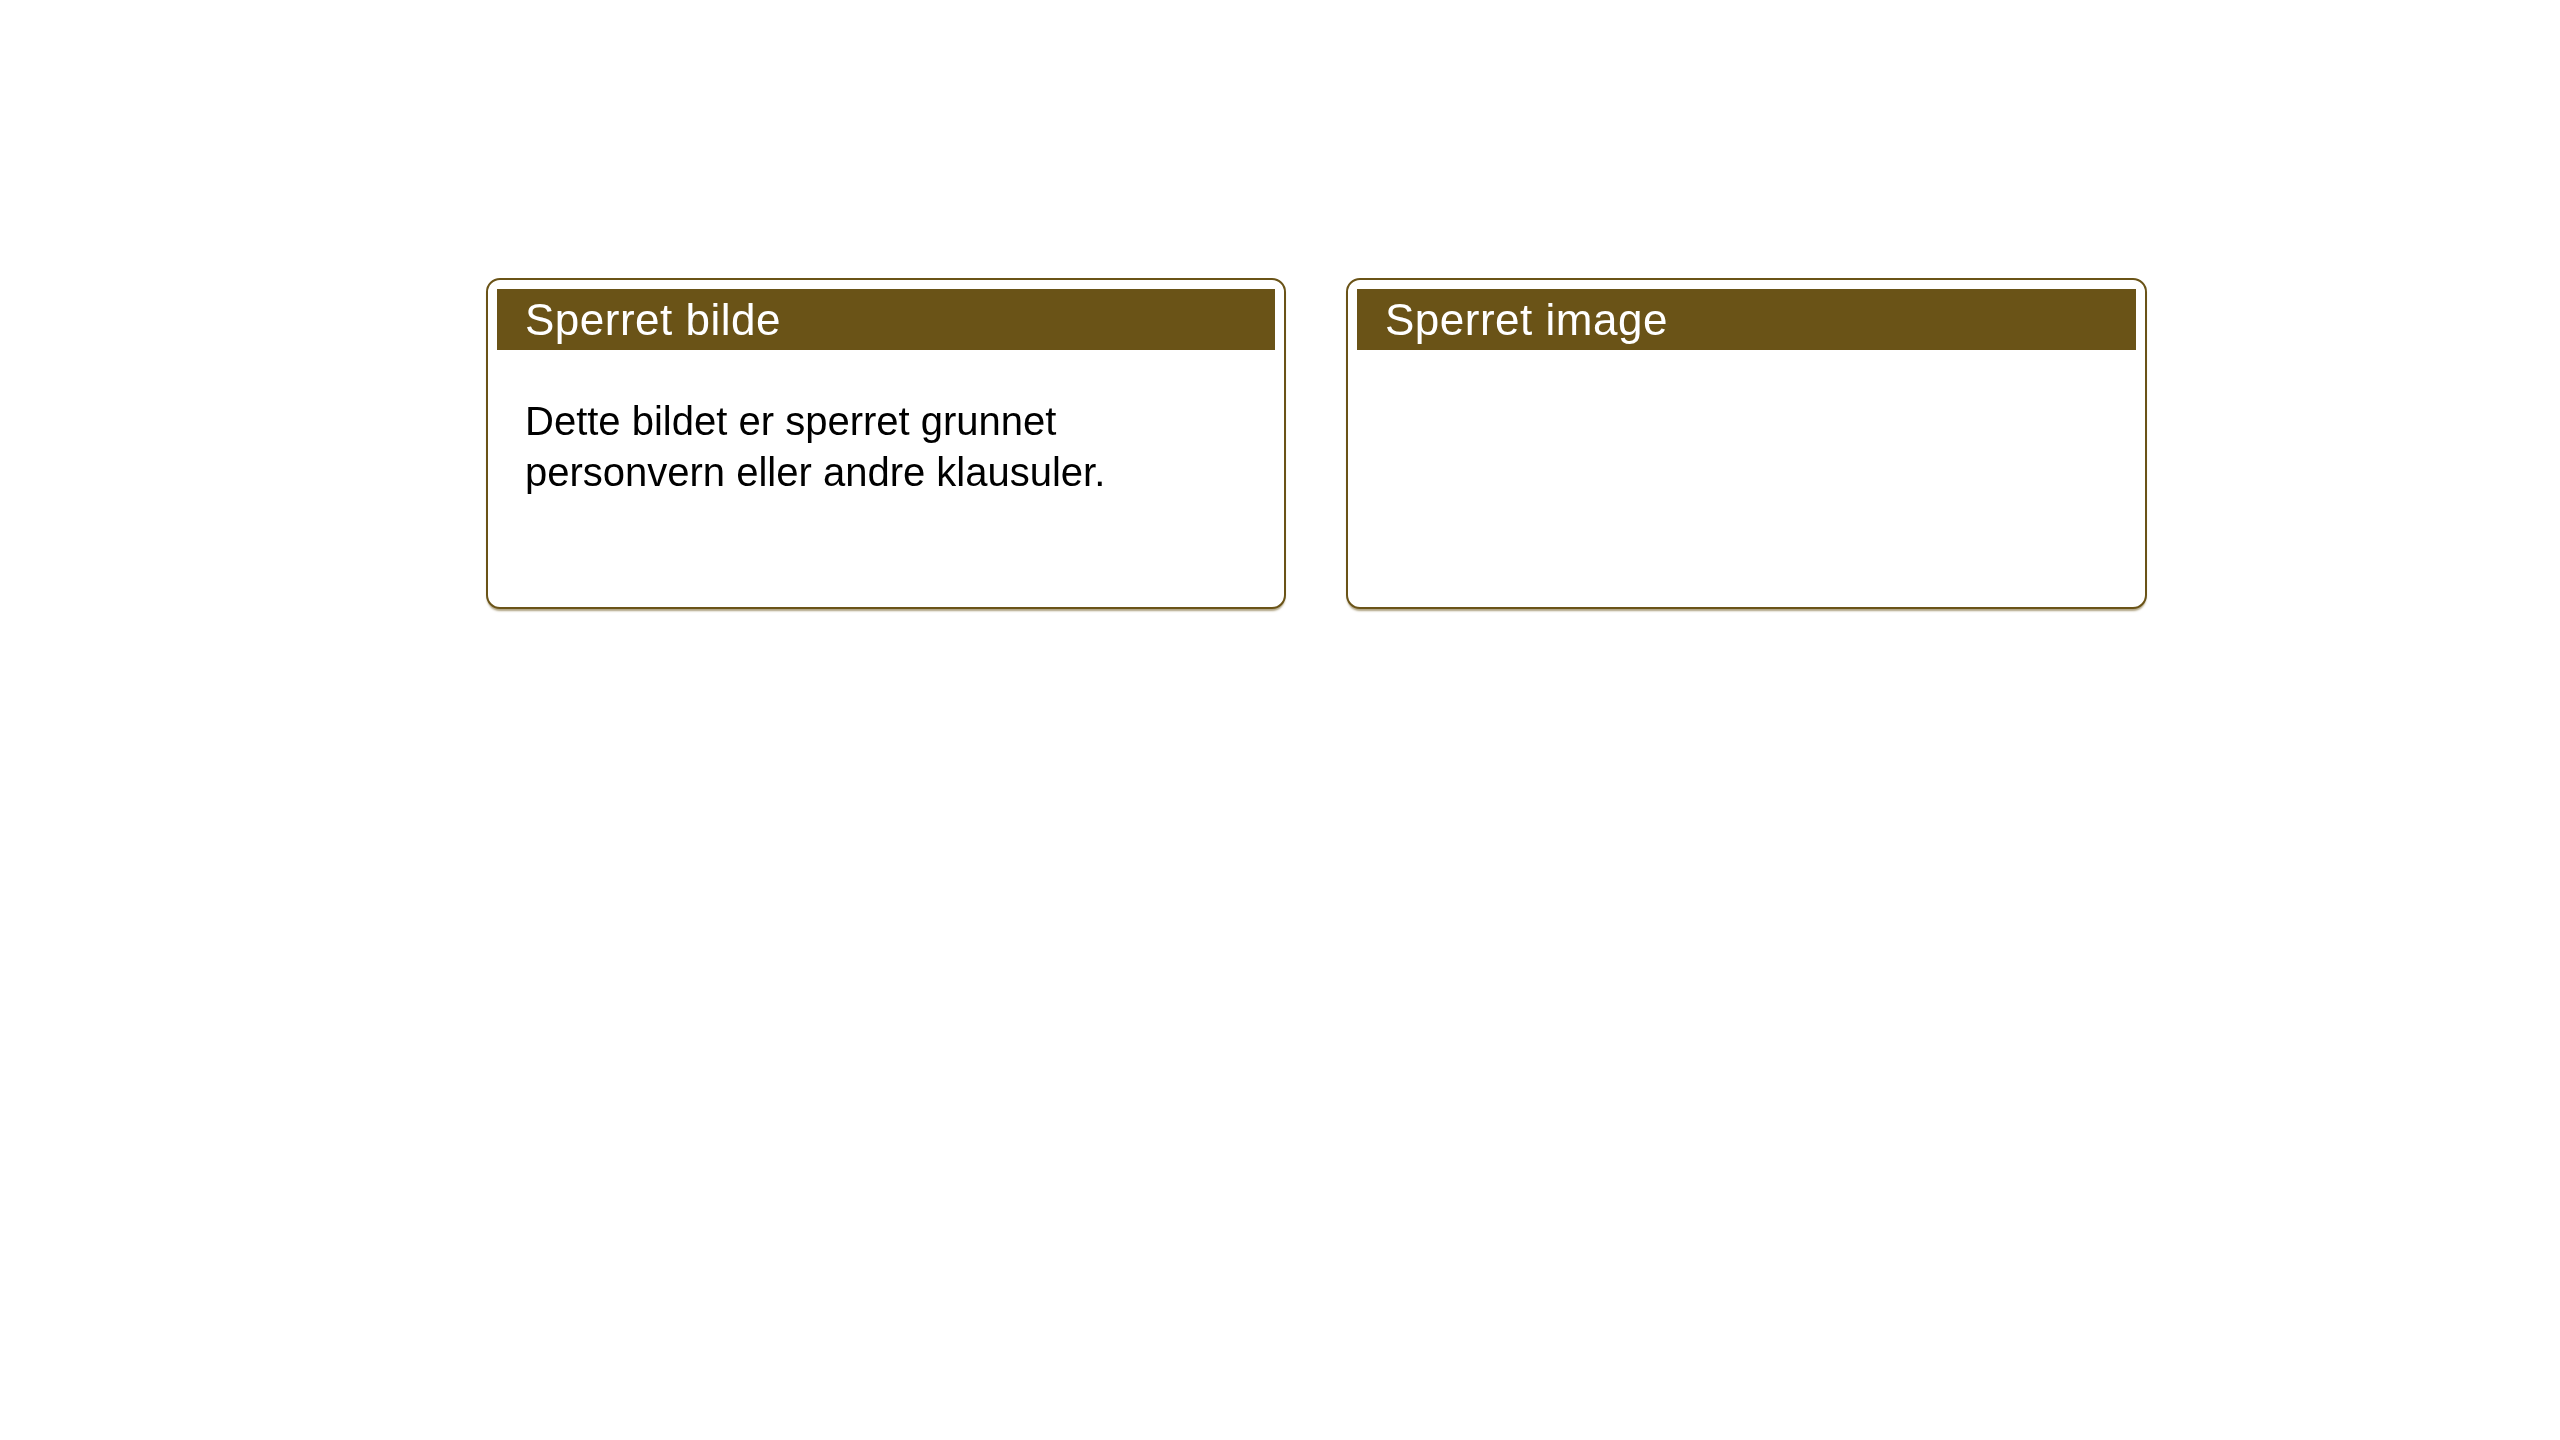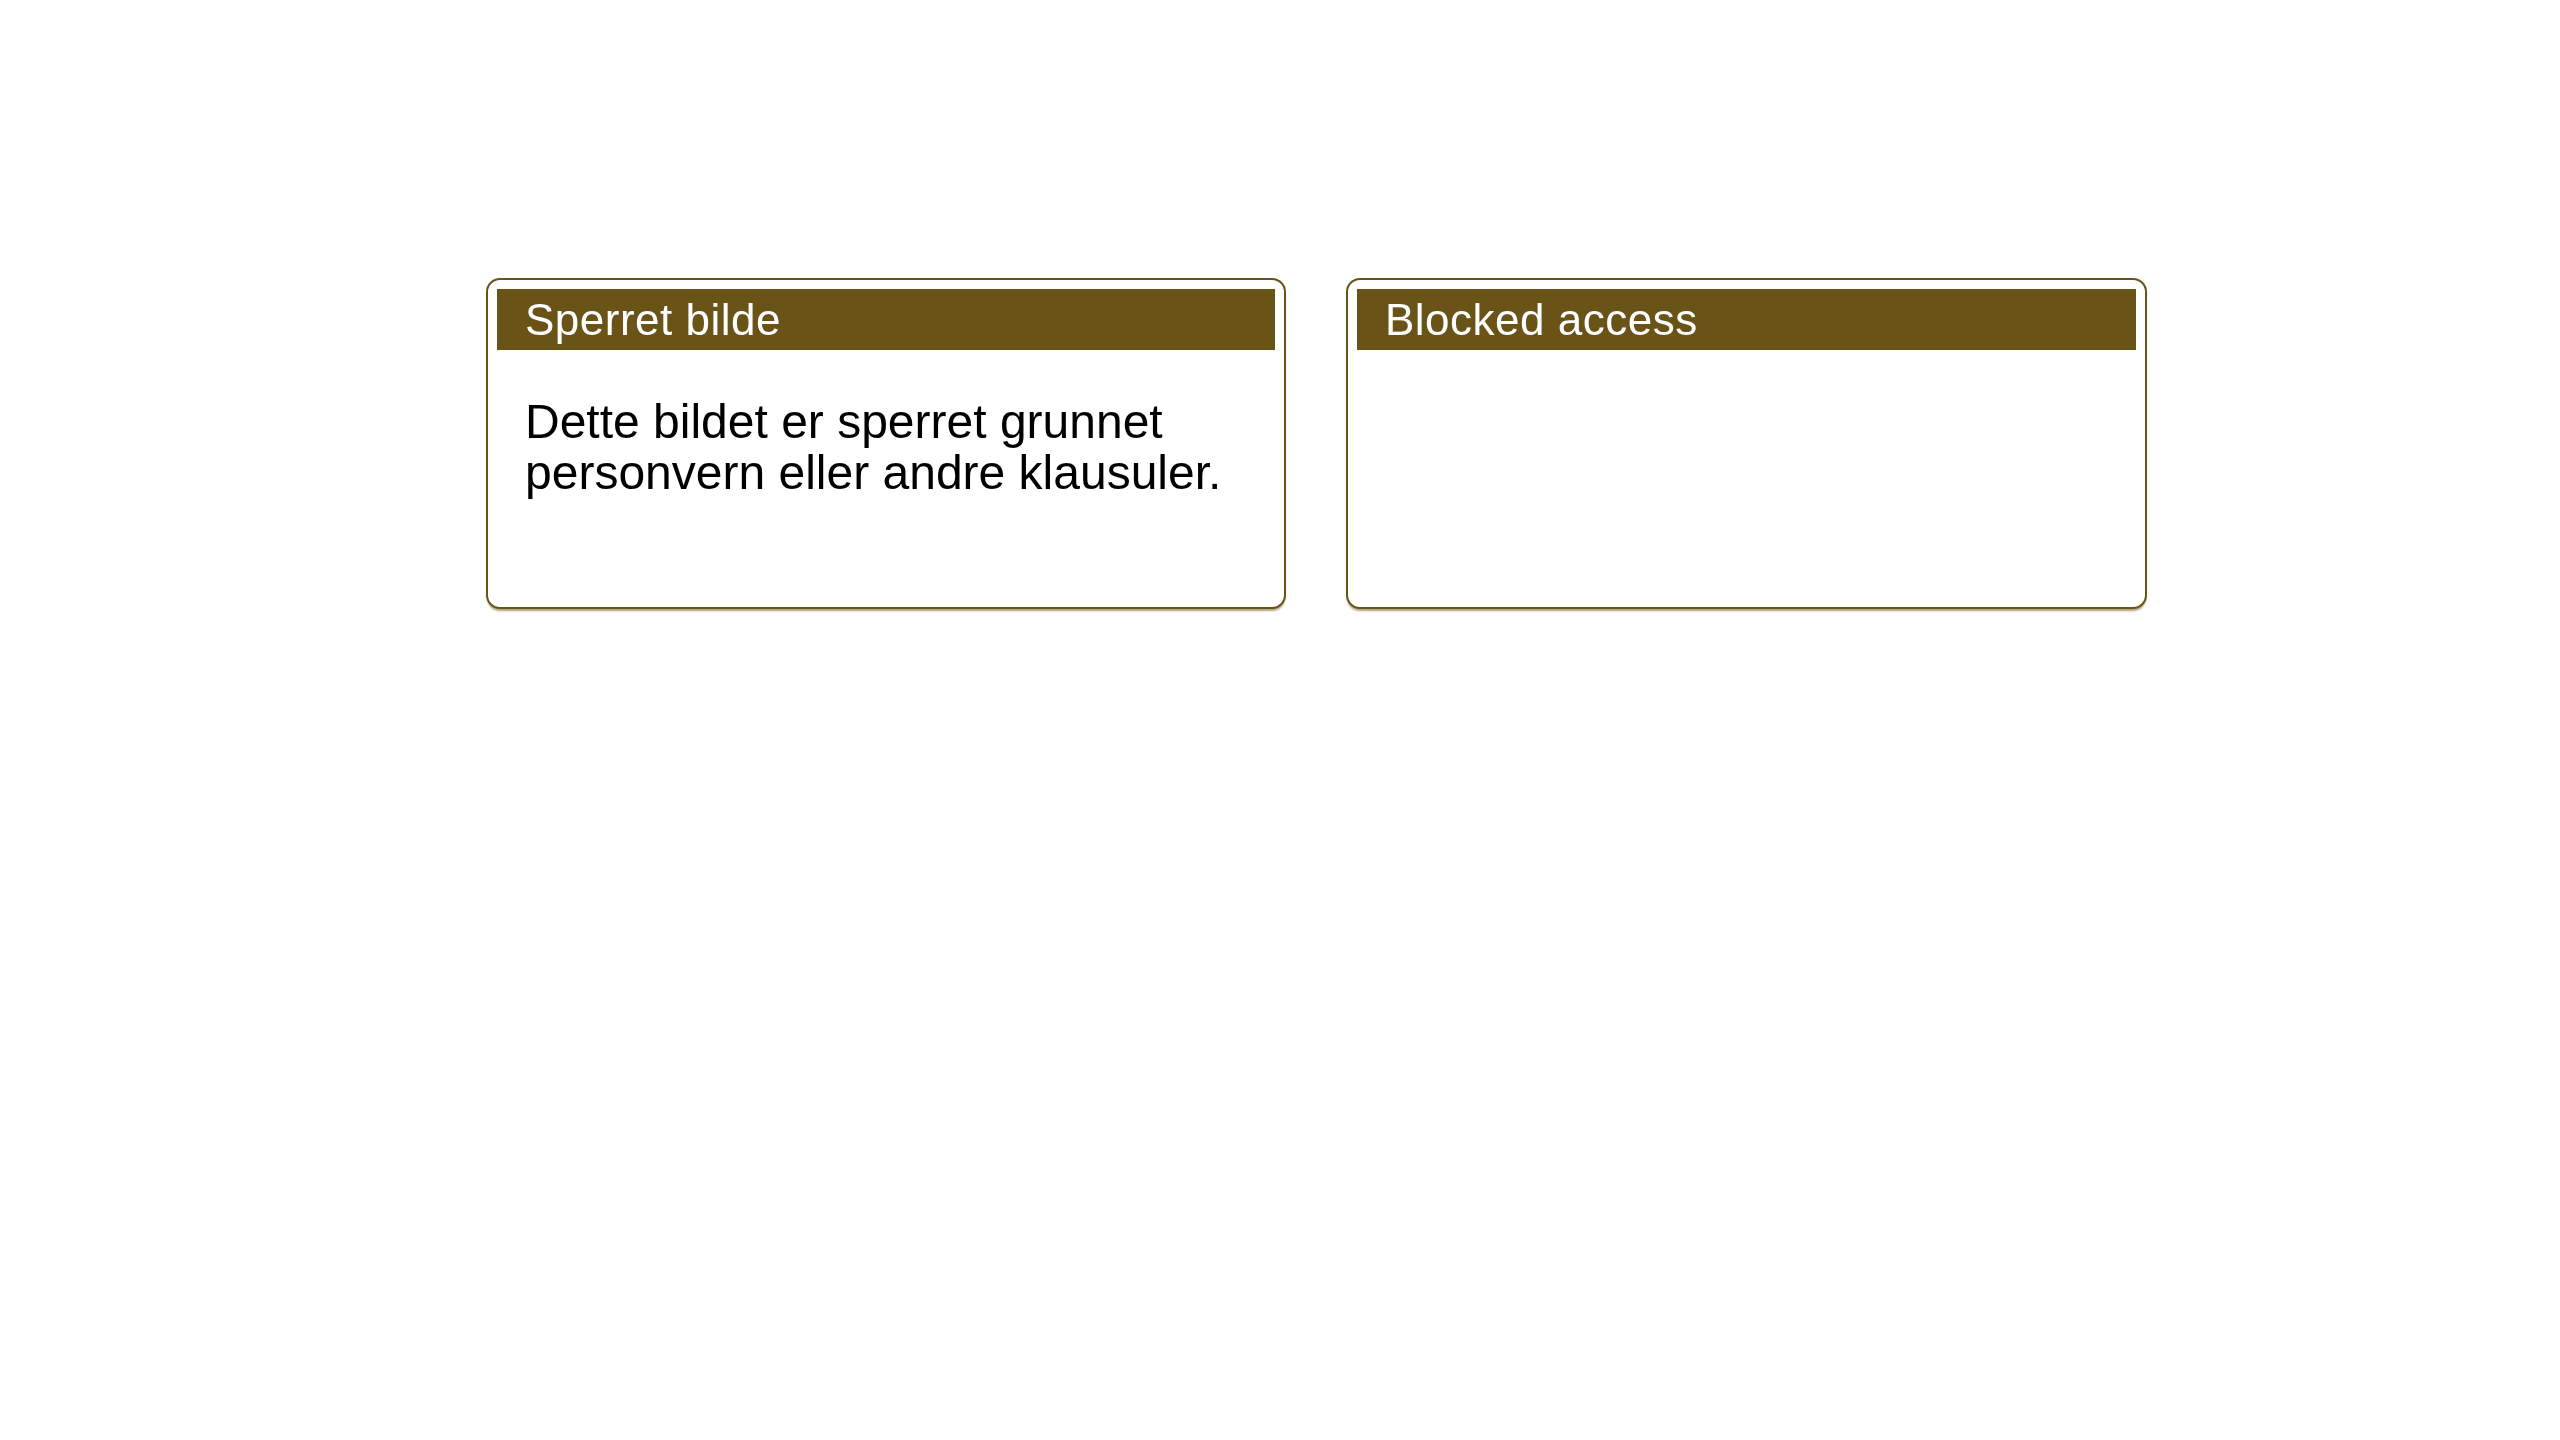--- a/index.html
+++ b/index.html
@@ -40,33 +40,33 @@
     font-size: 44px;
     line-height: 61px;
     padding-left: 28px;
     font-weight: 400;
     letter-spacing: 0.5px;
     white-space: nowrap;
   }
   .card-body {
     padding: 37px 28px 0 28px;
     color: var(--body-text);
-    font-size: 48px;
+    font-size: 40px;
     line-height: 51px;
     white-space: pre-line;
   }
 </style>
 </head>
 <body>
 
 <div class="stage">
 
   <div class="notice-card left">
     <div class="card-header">Sperret bilde</div>
     <div class="card-body">Dette bildet er sperret grunnet
 personvern eller andre klausuler.</div>
   </div>
 
   <div class="notice-card right">
-    <div class="card-header">Blocked access</div>
+    <div class="card-header">Sperret image</div>
   </div>
 
 </div>
 
 </body></html>

